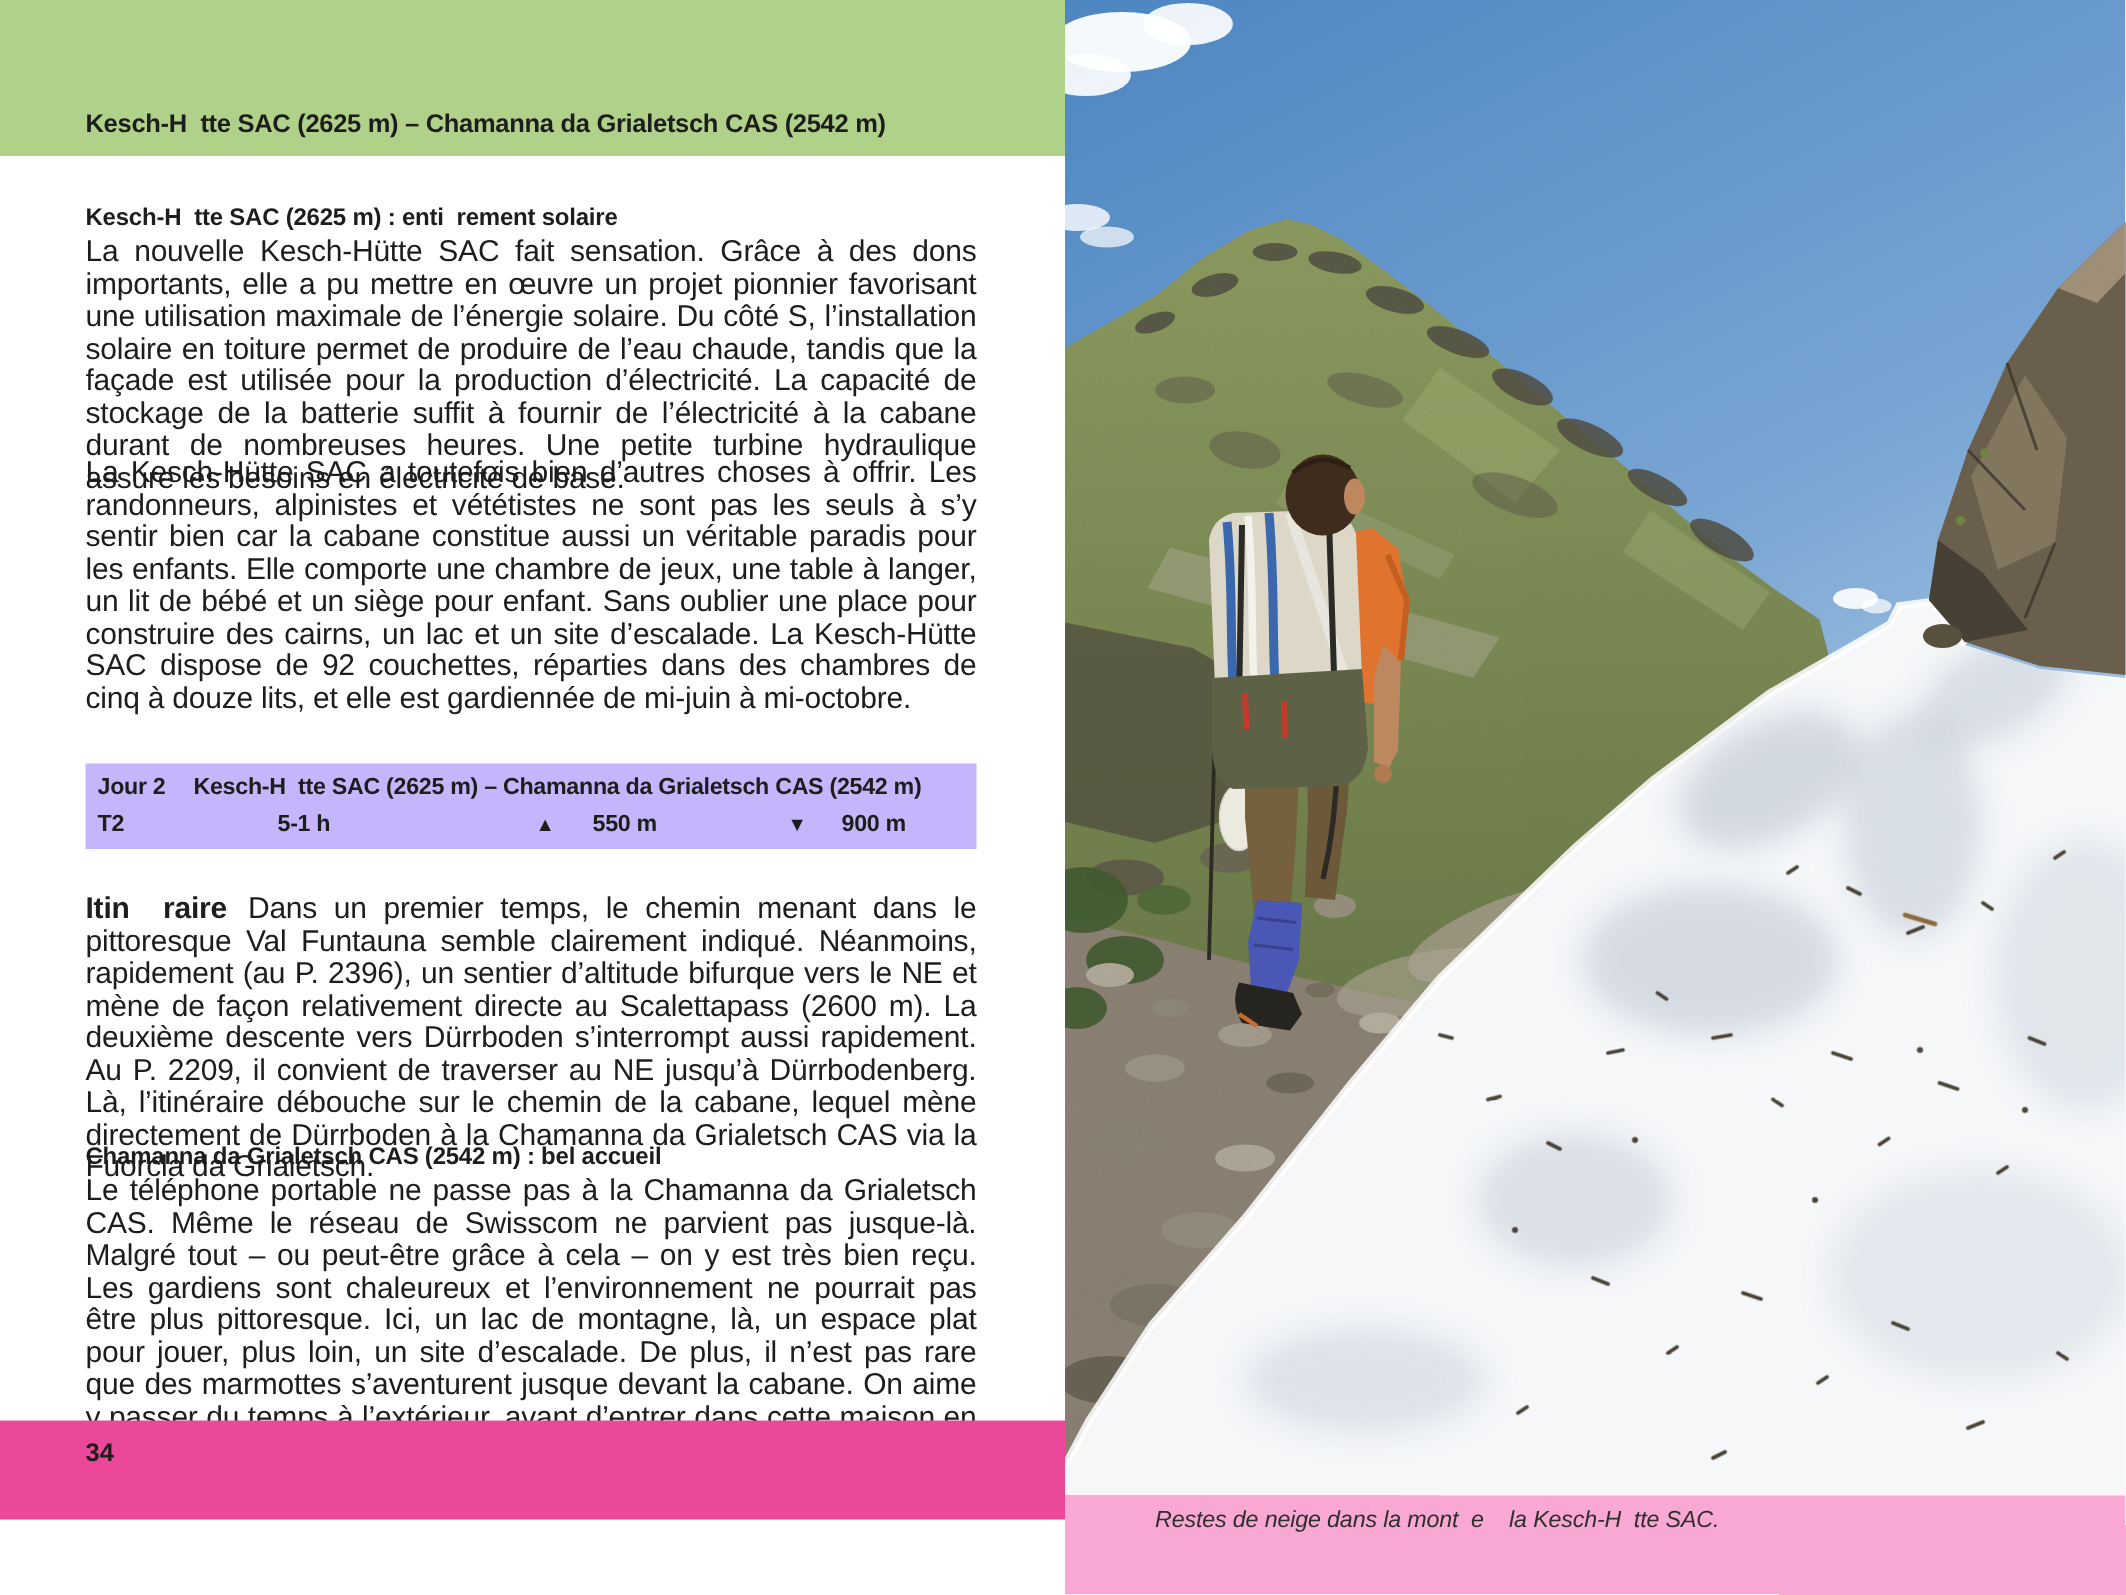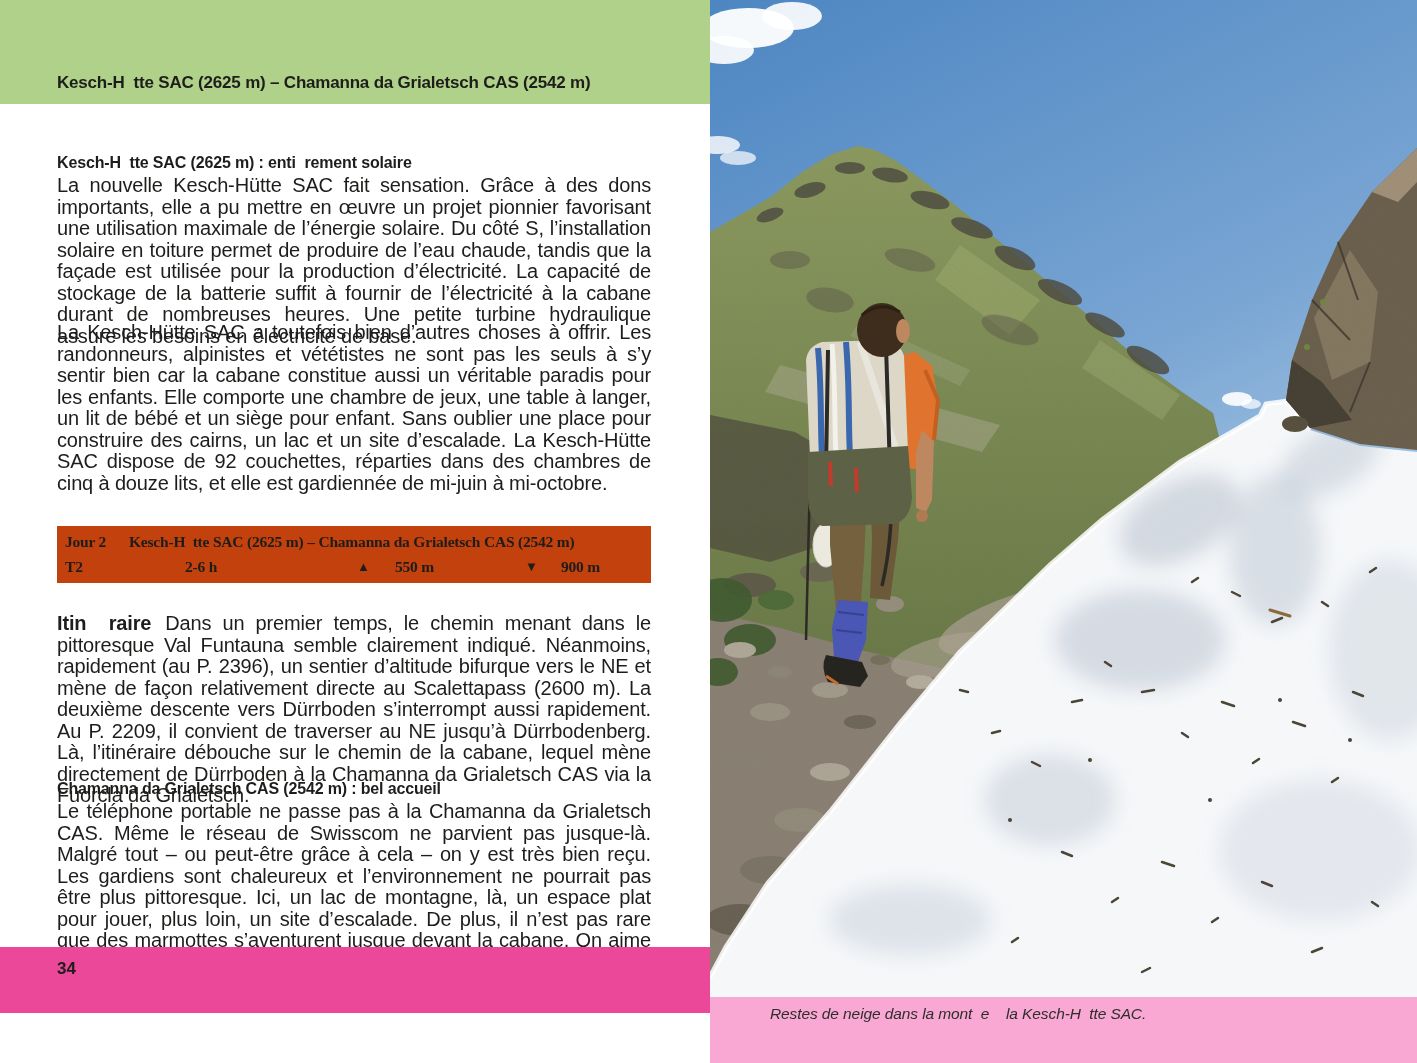--- a/index.html
+++ b/index.html
@@ -7,38 +7,38 @@
     width:1417px;height:1063px;overflow:hidden;background:#ffffff;
     font-family:"Liberation Sans", sans-serif;color:#1d1d1b;position:relative;
   }
   .spread{position:absolute;inset:0;}
   
   .header-bar{position:absolute;left:0;top:0;width:710px;height:104px;background:#b0d189;}
   .header-title{
     position:absolute;left:57px;top:73px;font-size:17px;font-weight:700;
     white-space:pre-wrap;letter-spacing:-0.2px;color:#1d1d1b;
   }
-  .content{position:absolute;left:0;top:17px;width:837px;height:997px;}
+  .content{position:absolute;left:0;top:0;width:837px;height:997px;}
   .content h2{
     position:absolute;left:57px;width:594px;margin:0;font-size:16px;font-weight:700;
     white-space:pre-wrap;letter-spacing:-0.15px;
   }
   .h2a{top:137px;}
   .h2b{top:763px;}
   p.body{
     position:absolute;left:57px;width:594px;margin:0;font-size:20px;line-height:21.5px;
     text-align:justify;letter-spacing:-0.15px;
   }
   .p1{top:158px;}
   .p2{top:305px;}
   .itin{top:596px;}
   .p3{top:784px;}
   .lead{font-weight:700;white-space:pre-wrap;margin-right:14px;}
   .infobox{
-    position:absolute;left:57px;top:509px;width:594px;height:57px;background:#c2410c;font-family:Liberation Serif, serif;
+    position:absolute;left:57px;top:509px;width:594px;height:57px;background:#c4b5fd;
   }
   .ib{position:absolute;font-size:15.5px;font-weight:700;white-space:pre-wrap;letter-spacing:-0.2px;}
   .ib.day{left:8px;top:7px;}
   .ib.route{left:72px;top:7px;}
   .ib.diff{left:8px;top:32px;}
   .ib.dur{left:128px;top:32px;}
   .ib.upicon{left:300px;top:33px;font-size:13px;}
   .ib.asc{left:338px;top:32px;}
   .ib.downicon{left:468px;top:33px;font-size:13px;}
   .ib.desc{left:504px;top:32px;}
@@ -63,21 +63,21 @@
 
   <div class="content">
     <h2 class="h2a">Kesch-H  tte SAC (2625 m) : enti  rement solaire</h2>
     <p class="body p1">La nouvelle Kesch-Hütte SAC fait sensation. Grâce à des dons importants, elle a pu mettre en œuvre un projet pionnier favorisant une utilisation maximale de l’énergie solaire. Du côté S, l’installation solaire en toiture permet de produire de l’eau chaude, tandis que la façade est utilisée pour la production d’électricité. La capacité de stockage de la batterie suffit à fournir de l’électricité à la cabane durant de nombreuses heures. Une petite turbine hydraulique assure les besoins en électricité de base.</p>
     <p class="body p2">La Kesch-Hütte SAC a toutefois bien d’autres choses à offrir. Les randonneurs, alpinistes et vététistes ne sont pas les seuls à s’y sentir bien car la cabane constitue aussi un véritable paradis pour les enfants. Elle comporte une chambre de jeux, une table à langer, un lit de bébé et un siège pour enfant. Sans oublier une place pour construire des cairns, un lac et un site d’escalade. La Kesch-Hütte SAC dispose de 92 couchettes, réparties dans des chambres de cinq à douze lits, et elle est gardiennée de mi-juin à mi-octobre.</p>
 
     <div class="infobox">
       <span class="ib day">Jour 2</span>
       <span class="ib route">Kesch-H  tte SAC (2625 m) – Chamanna da Grialetsch CAS (2542 m)</span>
       <span class="ib diff">T2</span>
-      <span class="ib dur">2-6 h</span>
+      <span class="ib dur">5-1 h</span>
       <span class="ib upicon">▲</span>
       <span class="ib asc">550 m</span>
       <span class="ib downicon">▼</span>
       <span class="ib desc">900 m</span>
     </div>
 
     <p class="body itin"><b class="lead">Itin  raire</b><span>Dans un premier temps, le chemin menant dans le pittoresque Val Funtauna semble clairement indiqué. Néanmoins, rapidement (au P. 2396), un sentier d’altitude bifurque vers le NE et mène de façon relativement directe au Scalettapass (2600 m). La deuxième descente vers Dürrboden s’interrompt aussi rapidement. Au P. 2209, il convient de traverser au NE jusqu’à Dürrbodenberg. Là, l’itinéraire débouche sur le chemin de la cabane, lequel mène directement de Dürrboden à la Chamanna da Grialetsch CAS via la Fuorcla da Grialetsch.</span></p>
 
     <h2 class="h2b">Chamanna da Grialetsch CAS (2542 m) : bel accueil</h2>
     <p class="body p3">Le téléphone portable ne passe pas à la Chamanna da Grialetsch CAS. Même le réseau de Swisscom ne parvient pas jusque-là. Malgré tout – ou peut-être grâce à cela – on y est très bien reçu. Les gardiens sont chaleureux et l’environnement ne pourrait pas être plus pittoresque. Ici, un lac de montagne, là, un espace plat pour jouer, plus loin, un site d’escalade. De plus, il n’est pas rare que des marmottes s’aventurent jusque devant la cabane. On aime y passer du temps à l’extérieur, avant d’entrer dans cette maison en pierre massive qui doit supporter tant de tempêtes en hiver.</p>

